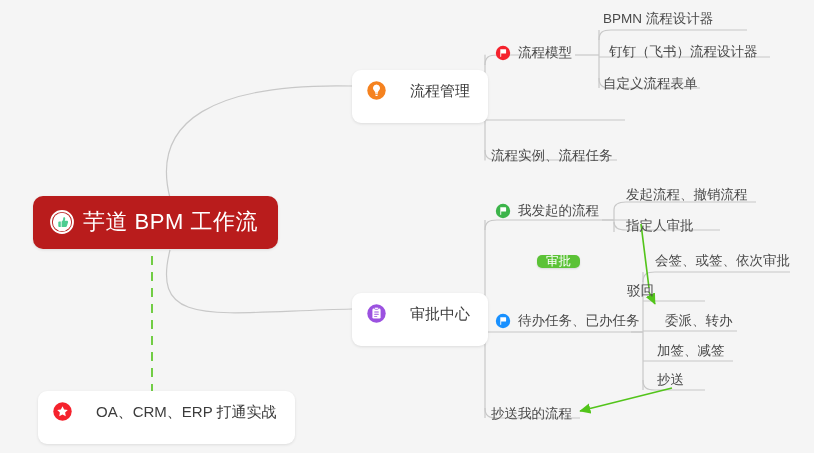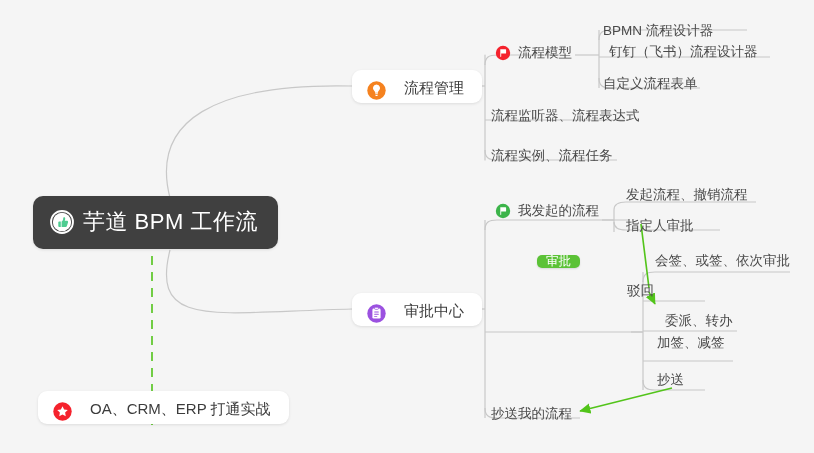--- a/index.html
+++ b/index.html
@@ -10,38 +10,38 @@
     overflow:hidden;
     position:relative;
   }
   #canvas{position:absolute;inset:0;width:814px;height:453px;}
   svg.links{position:absolute;left:0;top:0;width:814px;height:453px;pointer-events:none;}
 
   
   .root-node{
     position:absolute;
     display:flex;align-items:center;gap:9px;
-    background:#404040;
+    background:#b91c1c;
     border-radius:10px;
     padding:14px 20px 15px 17px;
     box-shadow:0 1px 3px rgba(0,0,0,.10);
     color:#ffffff;
     font-size:22px;
     letter-spacing:.5px;
     white-space:nowrap;
   }
   .root-label{color:#fff;font-size:22px;line-height:1;}
 
   
   .card-node{
     position:absolute;
-    display:flex;gap:17px;
+    display:flex;align-items:center;gap:23px;
     background:#ffffff;
     border-radius:9px;
-    padding:10px 18px 2px 14px;
+    padding:10px 18px 22px 14px;
     box-shadow:0 1px 3px rgba(0,0,0,.10);
     font-size:15px;color:#3c3c3c;
     white-space:nowrap;
   }
   .card-label{font-size:15px;color:#3c3c3c;line-height:1;}
 
   
   .text-node{
     position:absolute;
     display:flex;align-items:center;gap:7px;
@@ -192,49 +192,56 @@
     <span class="ic">
       <svg viewBox="0 0 16 16">
         <circle cx="8" cy="8" r="7.2" fill="#f5222d"></circle>
         <path d="M5.3 4.2 h5.3 a.5 .5 0 0 1 .5 .5 v3.4 a.5 .5 0 0 1-.5 .5 h-4.4 v2.9
                  a.45 .45 0 0 1-.9 0 z" fill="#ffffff"></path>
       </svg>
     </span>
     <span class="tn-label">流程模型</span>
   </div>
 
-  <div class="text-node" style="left:489px;top:109px;">
-    <span class="tn-label">流程监听器、流程表达式</span>
-  </div>
 
   <div class="text-node" style="left:489px;top:149px;">
     <span class="tn-label">流程实例、流程任务</span>
   </div>
 
-  <div class="text-node" style="left:601px;top:12px;margin-top:12px;">
+  <div class="text-node" style="left:601px;top:12px;">
     <span class="tn-label">BPMN 流程设计器</span>
   </div>
   <div class="text-node" style="left:607px;top:45px;">
     <span class="tn-label">钉钉（飞书）流程设计器</span>
   </div>
   <div class="text-node" style="left:601px;top:77px;">
     <span class="tn-label">自定义流程表单</span>
   </div>
 
   <div class="text-node" style="left:493px;top:203px;">
     <span class="ic">
       <svg viewBox="0 0 16 16">
         <circle cx="8" cy="8" r="7.2" fill="#3cb44a"></circle>
         <path d="M5.3 4.2 h5.3 a.5 .5 0 0 1 .5 .5 v3.4 a.5 .5 0 0 1-.5 .5 h-4.4 v2.9
                  a.45 .45 0 0 1-.9 0 z" fill="#ffffff"></path>
       </svg>
     </span>
     <span class="tn-label">我发起的流程</span>
   </div>
 
+  <div class="text-node" style="left:493px;top:313px;">
+    <span class="ic">
+      <svg viewBox="0 0 16 16">
+        <circle cx="8" cy="8" r="7.2" fill="#1890ff"></circle>
+        <path d="M5.3 4.2 h5.3 a.5 .5 0 0 1 .5 .5 v3.4 a.5 .5 0 0 1-.5 .5 h-4.4 v2.9
+                 a.45 .45 0 0 1-.9 0 z" fill="#ffffff"></path>
+      </svg>
+    </span>
+    <span class="tn-label">待办任务、已办任务</span>
+  </div>
 
   <div class="text-node" style="left:489px;top:407px;">
     <span class="tn-label">抄送我的流程</span>
   </div>
 
   <div class="text-node" style="left:624px;top:188px;align-items:center;">
     <span class="tn-label">发起流程、撤销流程</span>
   </div>
   <div class="text-node" style="left:624px;top:219px;">
     <span class="tn-label">指定人审批</span>
@@ -242,21 +249,21 @@
 
   <div class="text-node" style="left:653px;top:254px;">
     <span class="tn-label">会签、或签、依次审批</span>
   </div>
   <div class="text-node" style="left:625px;top:284px;">
     <span class="tn-label">驳回</span>
   </div>
   <div class="text-node" style="left:663px;top:314px;">
     <span class="tn-label">委派、转办</span>
   </div>
-  <div class="text-node" style="left:655px;top:336px;">
+  <div class="text-node" style="left:655px;top:344px;">
     <span class="tn-label">加签、减签</span>
   </div>
   <div class="text-node" style="left:655px;top:373px;">
     <span class="tn-label">抄送</span>
   </div>
 
   <div class="tag-node" style="left:537px;top:255px;">审批</div>
 
 </div>
 

